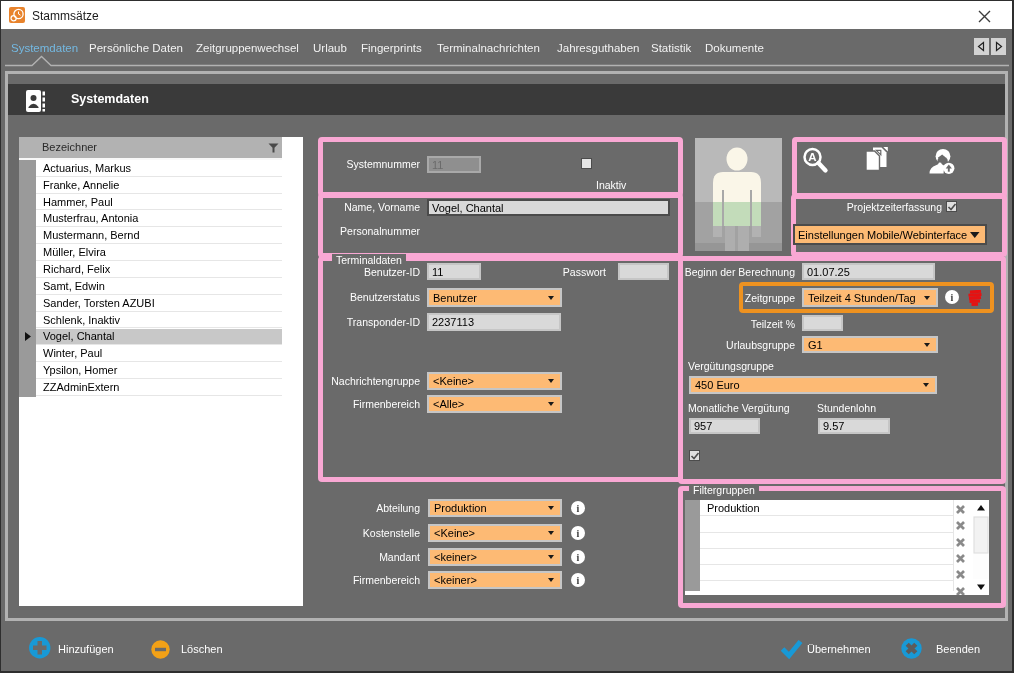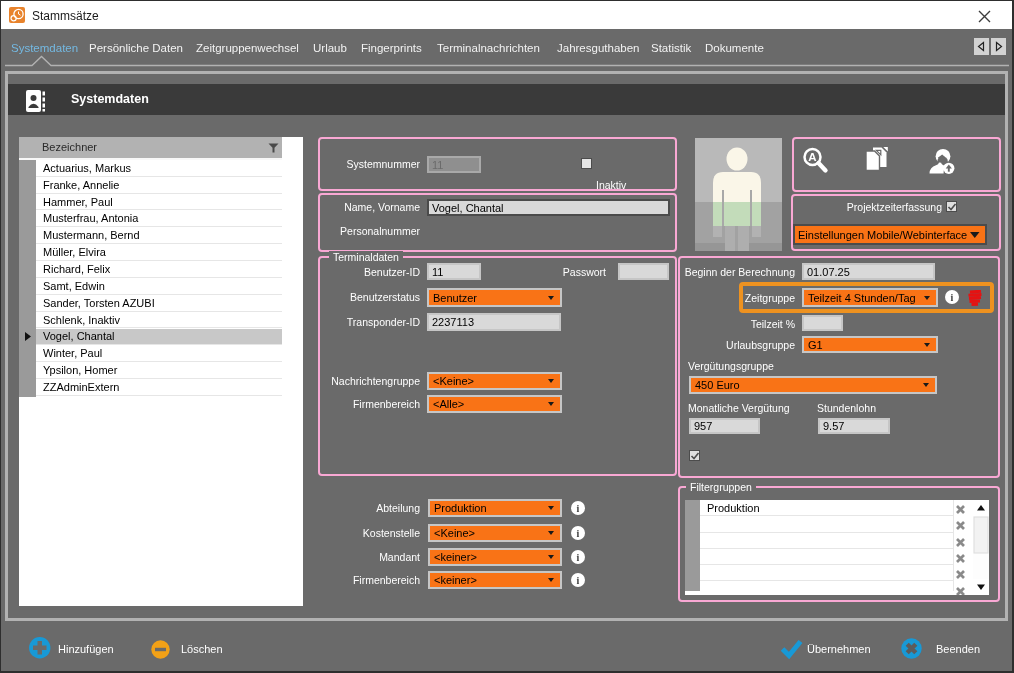--- a/index.html
+++ b/index.html
@@ -1,25 +1,25 @@
 <!DOCTYPE html>
 <html><head><meta charset="utf-8"><style>
 html,body{margin:0;padding:0;}
 #w{position:relative;width:1014px;height:673px;background:#6a6a6a;overflow:hidden;
    font-family:"Liberation Sans",sans-serif;font-size:12px;}
 .abs{position:absolute;}
 .lbl{position:absolute;color:#fff;font-size:10.5px;line-height:16px;height:16px;text-align:right;white-space:nowrap;}
 .lbll{position:absolute;color:#fff;font-size:10.5px;line-height:16px;height:16px;text-align:left;white-space:nowrap;}
 .inp{position:absolute;box-sizing:border-box;background:#d9d9d9;border:2px solid #c6c6c6;
      color:#000;font-size:11px;padding:0 0 0 3px;display:flex;align-items:center;white-space:nowrap;overflow:hidden;}
-.sel{position:absolute;box-sizing:border-box;background:#f97316;border:2px solid #c6c6c6;
+.sel{position:absolute;box-sizing:border-box;background:#fdba74;border:2px solid #c6c6c6;
      color:#000;font-size:11px;padding:0 0 0 4px;display:flex;align-items:center;white-space:nowrap;overflow:hidden;}
 .arr{position:absolute;right:6px;top:50%;margin-top:-2px;width:0;height:0;
      border:3.5px solid transparent;border-top:4.5px solid #1a1a1a;}
-.gbox{position:absolute;border:2px solid #f9a8d4;border-radius:4px;}
+.gbox{position:absolute;border:5px solid #f9a8d4;border-radius:4px;}
 .gt{position:absolute;top:-7px;background:#6a6a6a;padding:0 4px;color:#fff;font-size:10.5px;line-height:13px;white-space:nowrap;}
 .cb{position:absolute;width:11px;height:11px;box-sizing:border-box;background:#e4e4e4;border:1px solid #4c4c4c;}
 .row{position:absolute;left:36px;width:246px;height:16.8px;color:#000;font-size:11px;
      display:flex;align-items:center;padding-left:7px;box-sizing:border-box;border-bottom:1px solid #e6e6e6;}
 .tab{position:absolute;top:42px;color:#f2f2f2;font-size:11.5px;white-space:nowrap;}
 .ico{position:absolute;}
 .inf{position:absolute;width:14px;height:14px;border-radius:50%;background:#fff;color:#3a3a3a;
      font-size:10px;font-weight:bold;display:flex;align-items:center;justify-content:center;font-family:"Liberation Serif",serif;}
 </style></head>
 <body>

